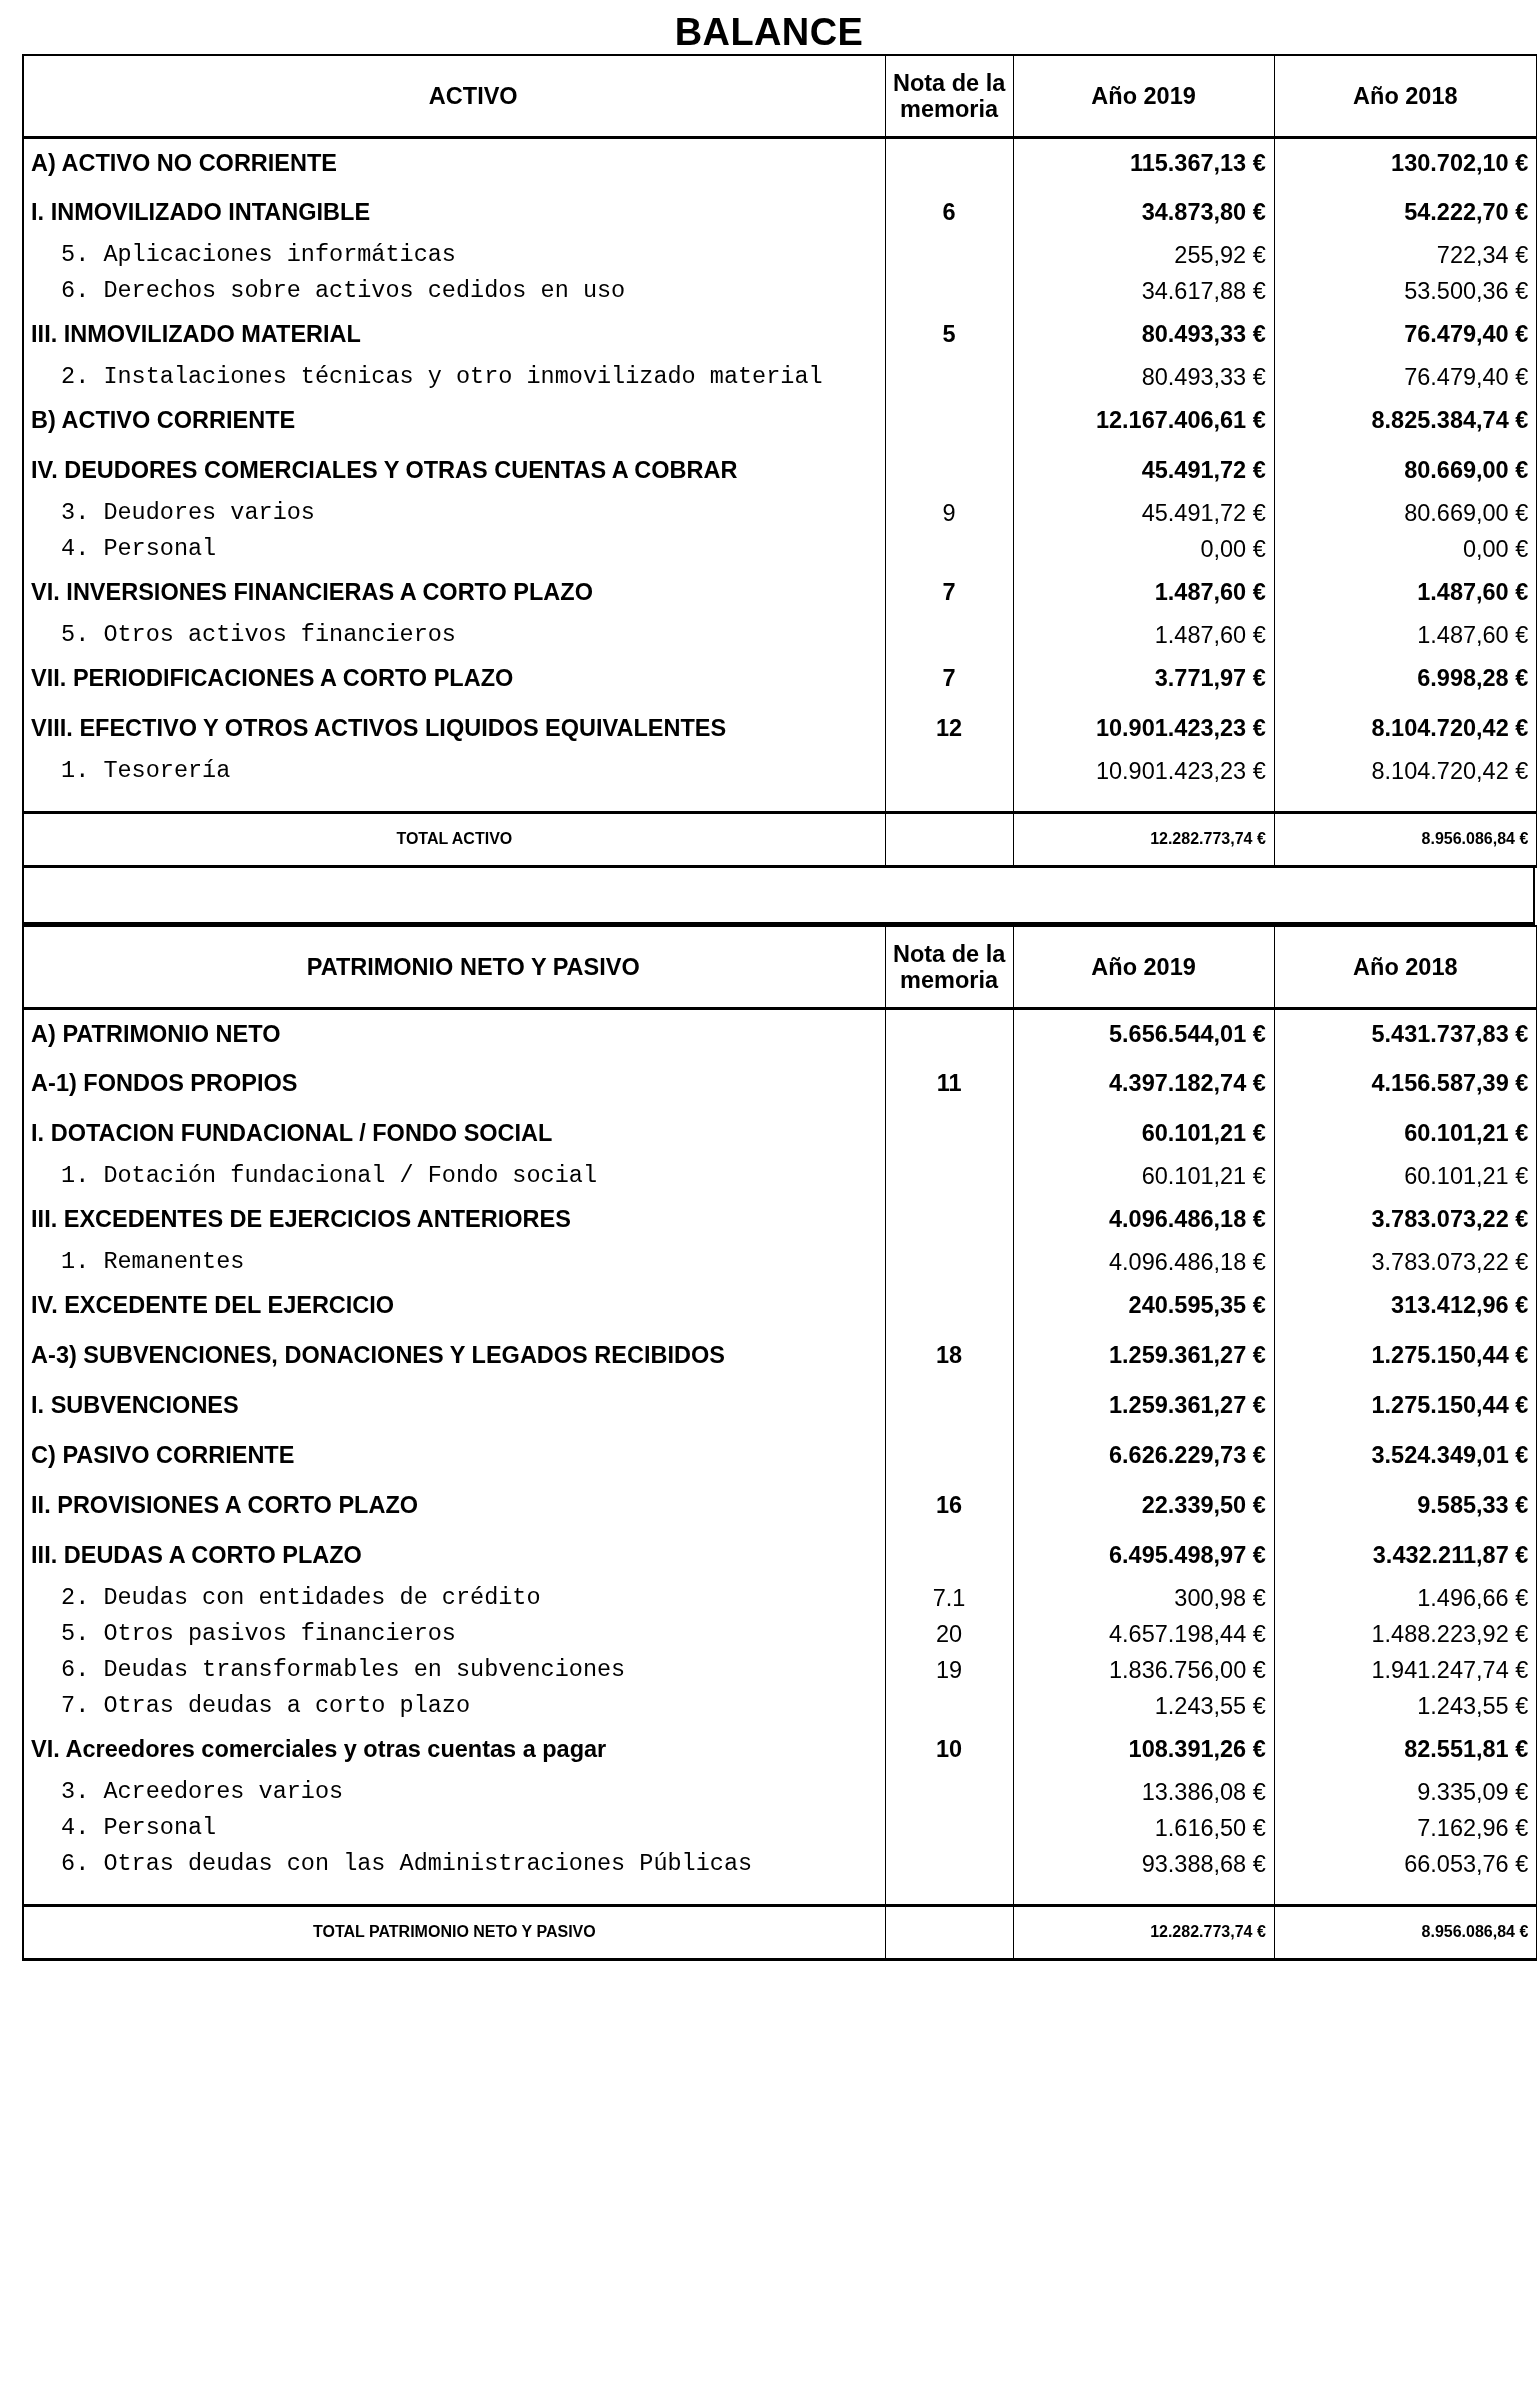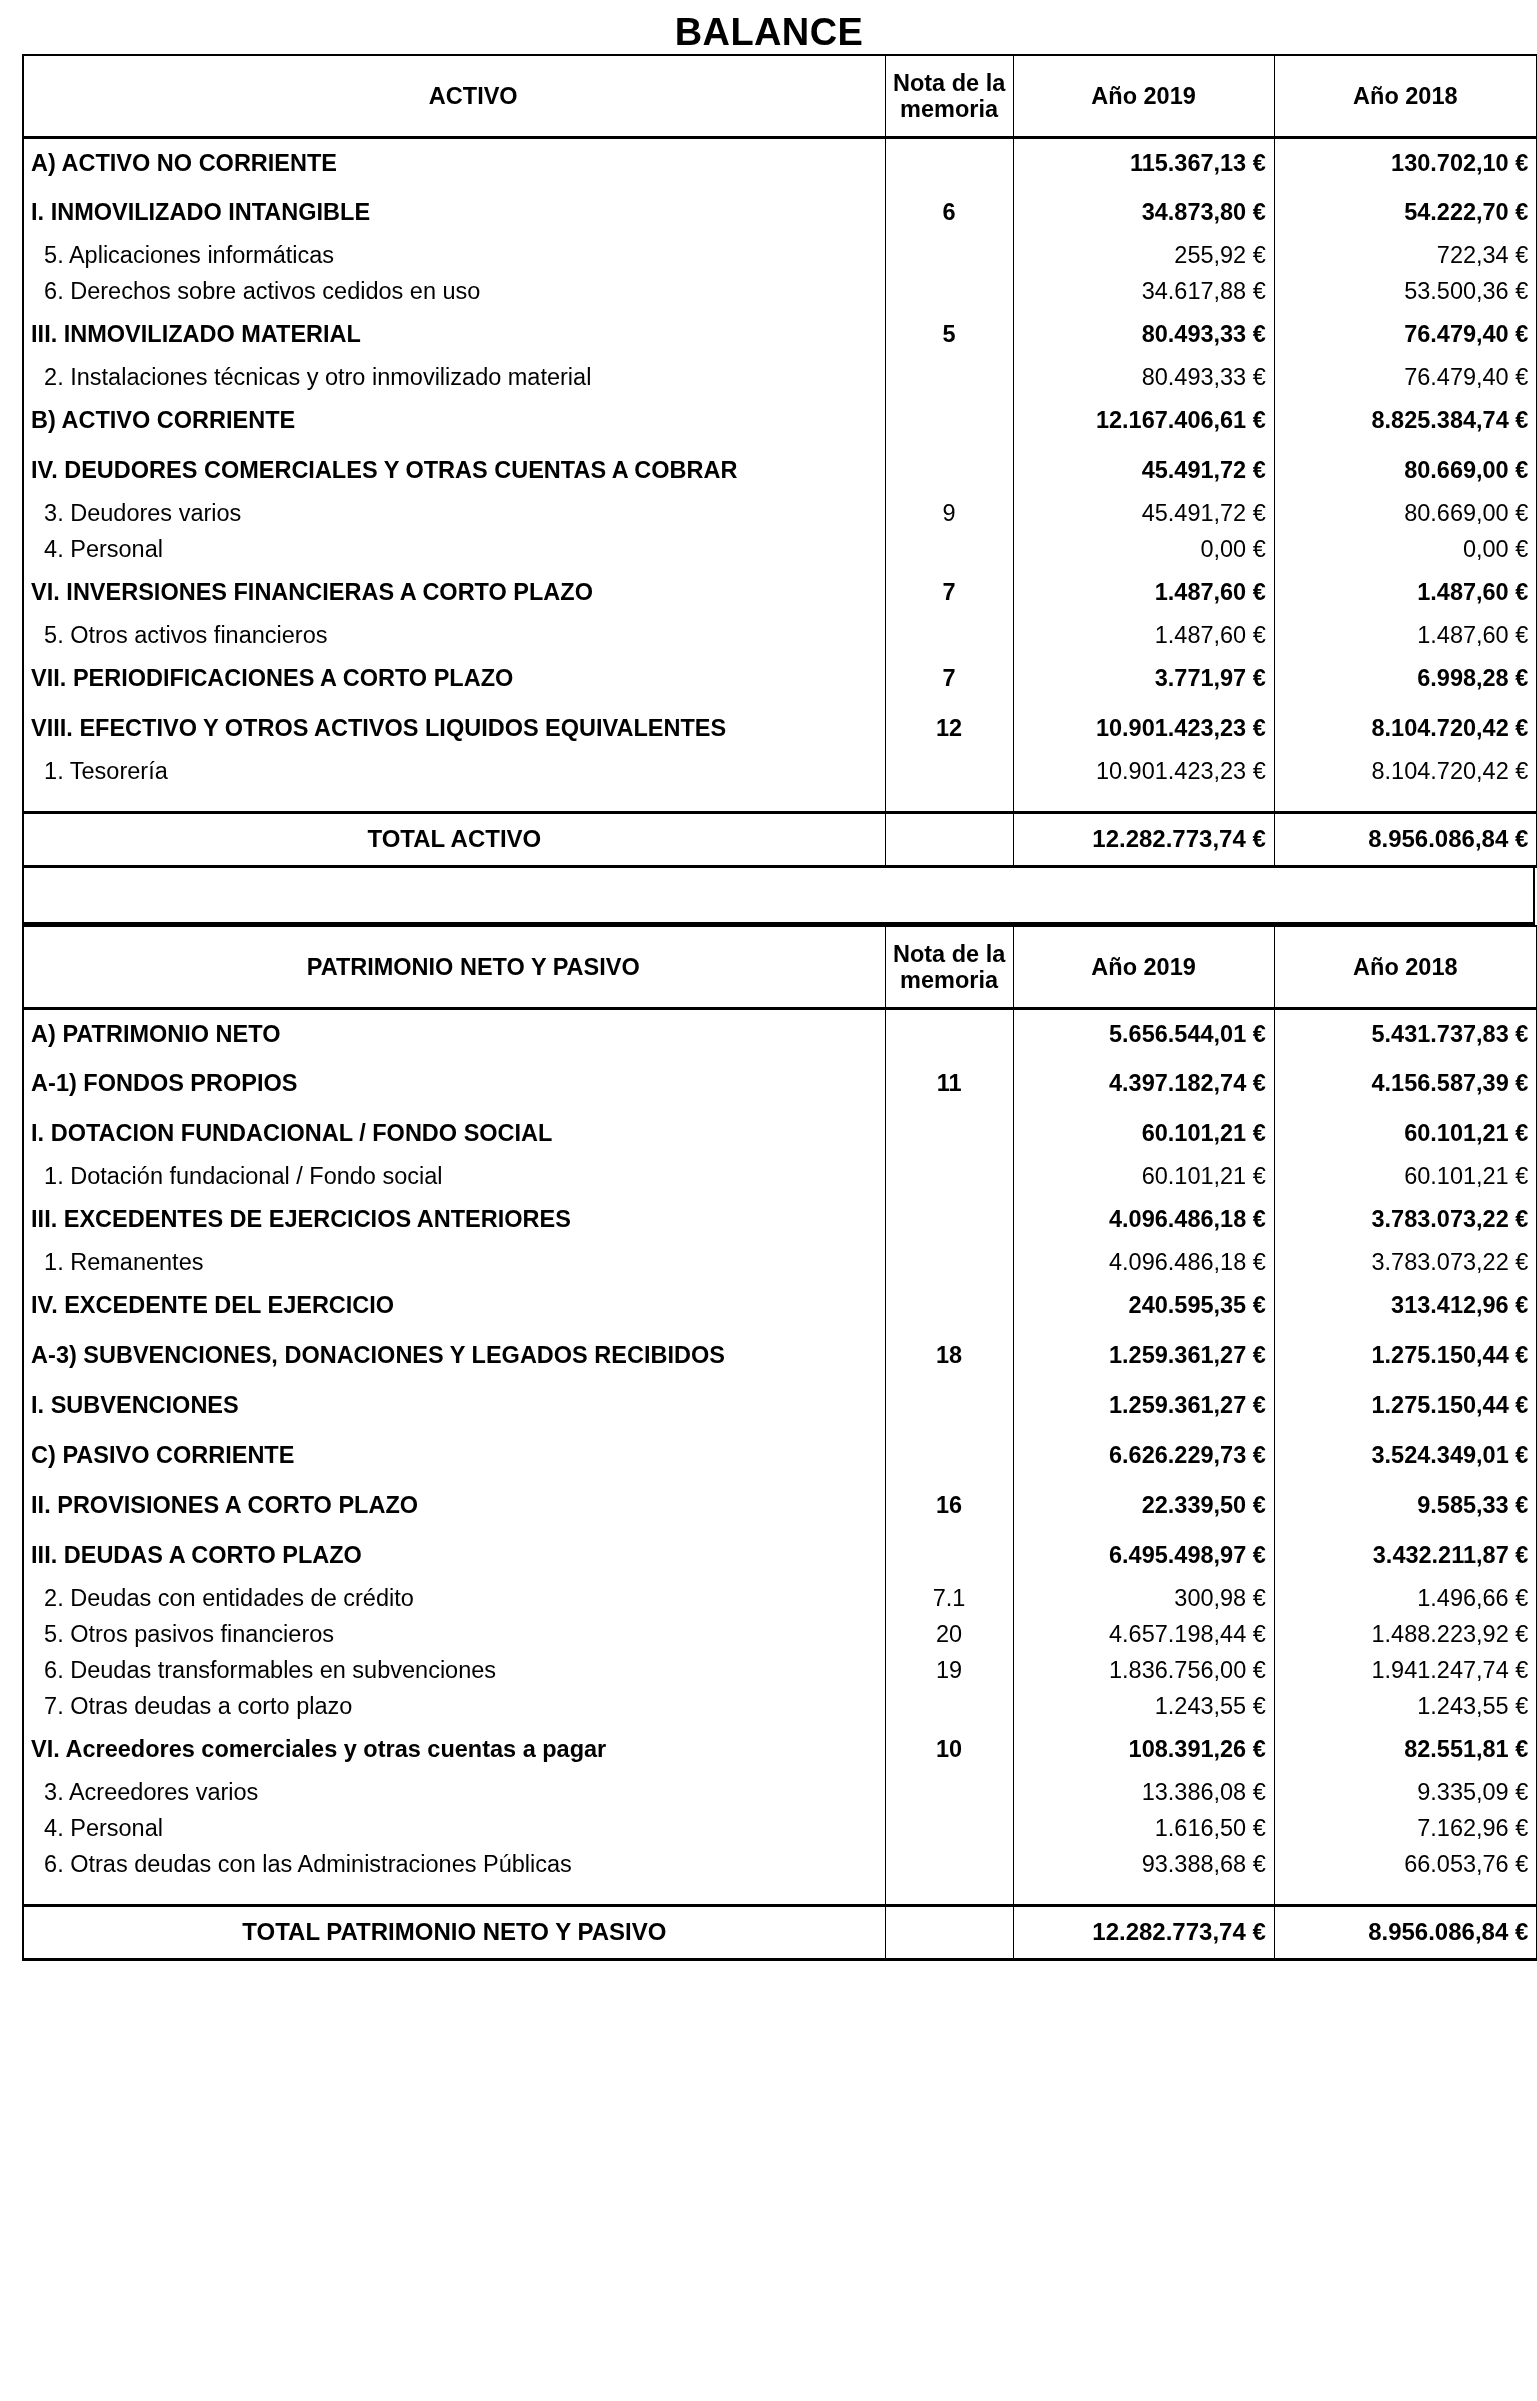--- a/index.html
+++ b/index.html
@@ -72,32 +72,32 @@
     line-height: 1.06;
   }
   tr.row > td.lbl  { border-right: 1.7px solid #000; padding-left: 7px; }
   tr.row > td.nota { border-right: 1.7px solid #000; text-align: center; font-weight: bold; }
   tr.row > td.y1   { border-right: 1.7px solid #000; text-align: right; padding-right: 7.8px; }
   tr.row > td.y2   { text-align: right; padding-right: 7.8px; }
 
   
   tr.row.lvl-head > td { font-weight: bold; }
   
-  tr.row.lvl-item > td.lbl { font-weight: normal; padding-left: 20px; }
+  tr.row.lvl-item > td.lbl { font-weight: normal; padding-left: 37px; font-family: Liberation Mono, monospace; }
   tr.row.lvl-item > td { font-weight: normal; }
 
   
   tr.row.lvl-head > td { height: 50px; }
   tr.row.lvl-item > td { height: 36px; }
 
   
   tr.total > td {
     border-top: 3.5px solid #000;
     border-bottom: 3.5px solid #000;
-    font-size: 24px;
+    font-size: 16px;
     font-weight: bold;
     height: 54px;
     vertical-align: middle;
     padding: 0;
   }
   tr.total > td.lbl  { border-right: 1.7px solid #000; text-align: center; }
   tr.total > td.nota { border-right: 1.7px solid #000; }
   tr.total > td.y1   { border-right: 1.7px solid #000; text-align: right; padding-right: 7.8px; }
   tr.total > td.y2   { text-align: right; padding-right: 7.8px; }
 

